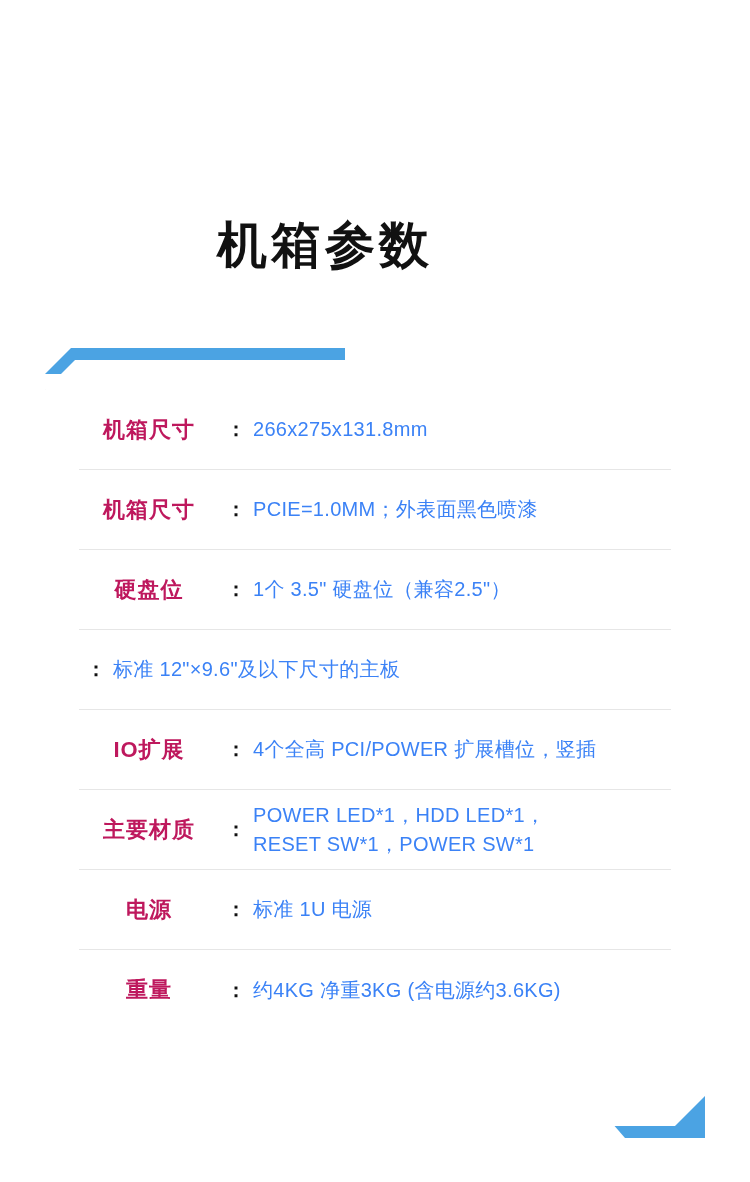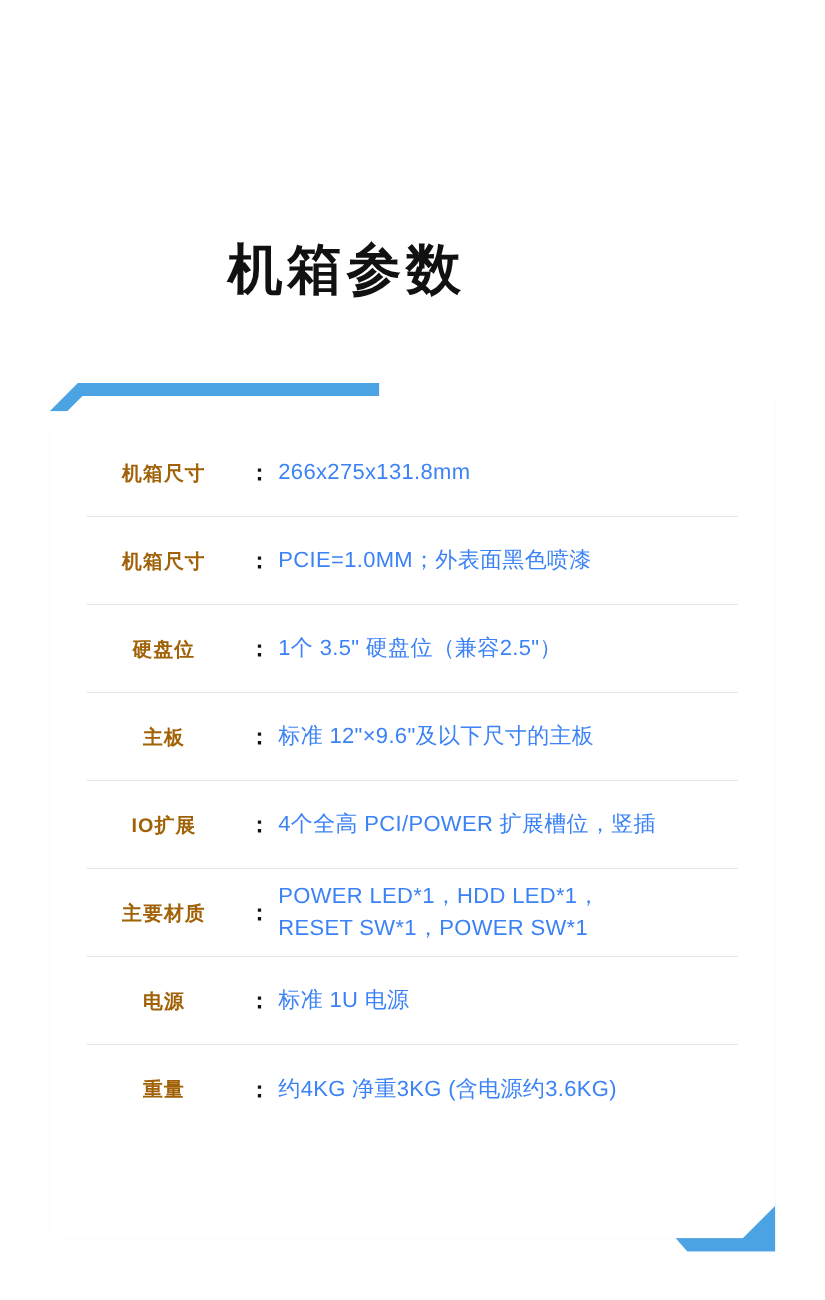--- a/index.html
+++ b/index.html
@@ -12,21 +12,21 @@
     height: 1182px;
     position: relative;
     font-family: "Liberation Sans", "DejaVu Sans", sans-serif;
     color: #1a1a1a;
     overflow: hidden;
   }
 
   .page-title {
     position: absolute;
     top: 178px;
-    left: 2px;
+    left: 12px;
     width: 626px;
     text-align: center;
     font-size: 50px;
     font-weight: bold;
     letter-spacing: 4px;
     color: #111111;
   }
 
   
   .card-wrap {
@@ -84,23 +84,23 @@
     box-sizing: border-box;
   }
   .row:last-child {
     border-bottom: none;
   }
 
   .label {
     width: 140px;
     flex: 0 0 140px;
     text-align: center;
-    font-size: 18px;
+    font-size: 22px;
     font-weight: bold;
-    color: #a16207;
+    color: #be185d;
     letter-spacing: 1px;
   }
   .colon {
     width: 34px;
     flex: 0 0 34px;
     text-align: center;
     font-size: 20px;
     font-weight: bold;
     color: #111111;
   }
@@ -138,21 +138,20 @@
           </div>
         </div>
         <div class="row">
           <div class="label">硬盘位</div>
           <div class="colon">：</div>
           <div class="value">
             <span class="line">1个 3.5" 硬盘位（兼容2.5"）</span>
           </div>
         </div>
         <div class="row">
-          <div class="label">主板</div>
           <div class="colon">：</div>
           <div class="value">
             <span class="line">标准 12"×9.6"及以下尺寸的主板</span>
           </div>
         </div>
         <div class="row">
           <div class="label">IO扩展</div>
           <div class="colon">：</div>
           <div class="value">
             <span class="line">4个全高 PCI/POWER 扩展槽位，竖插</span>

